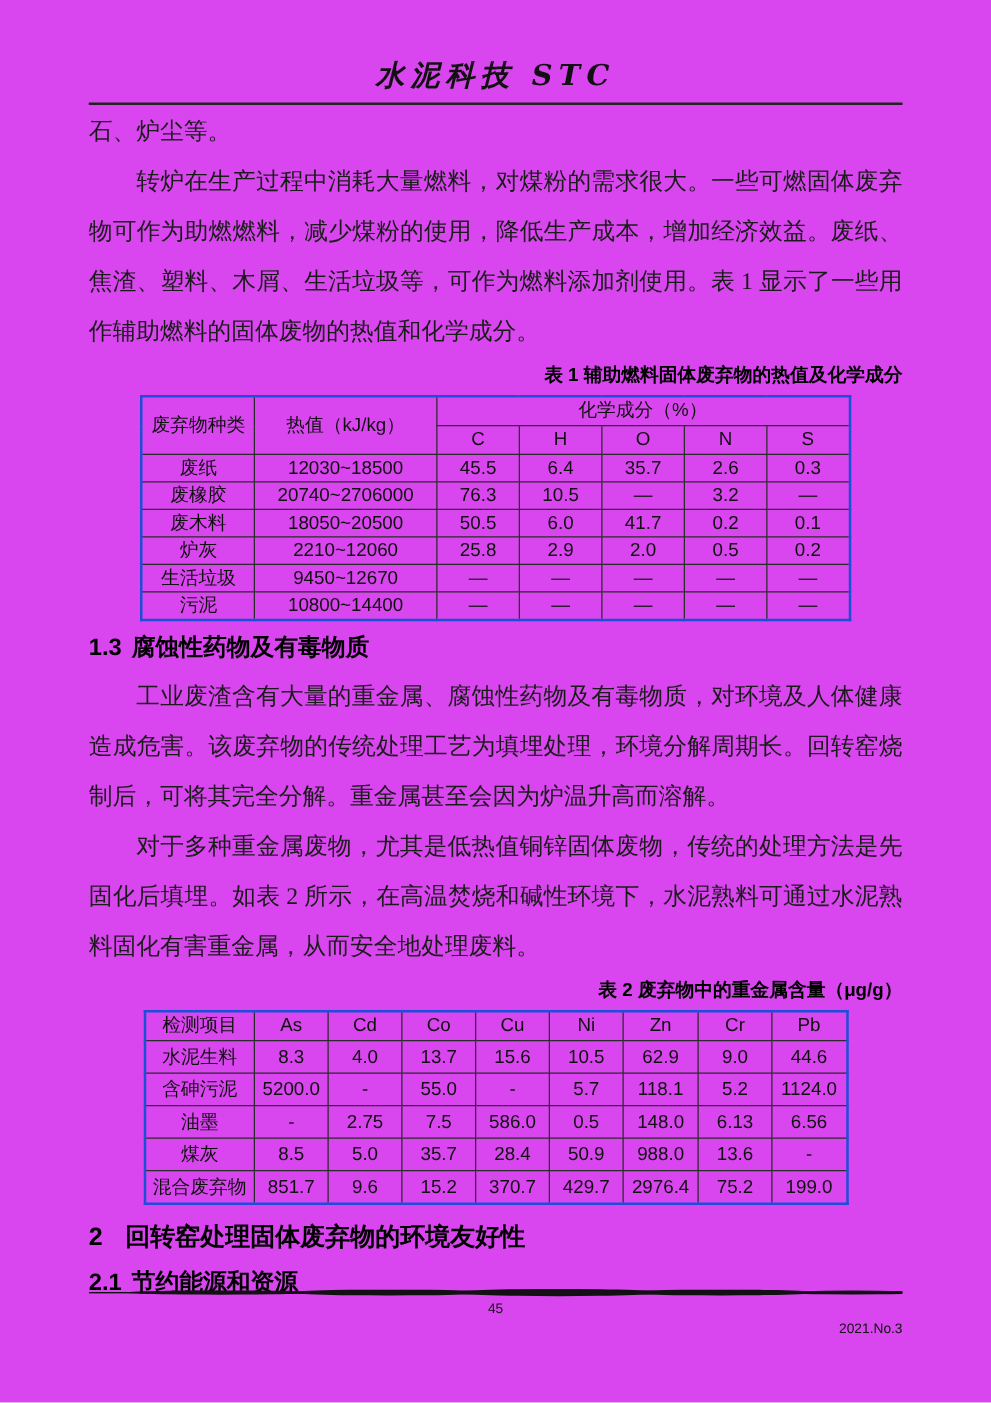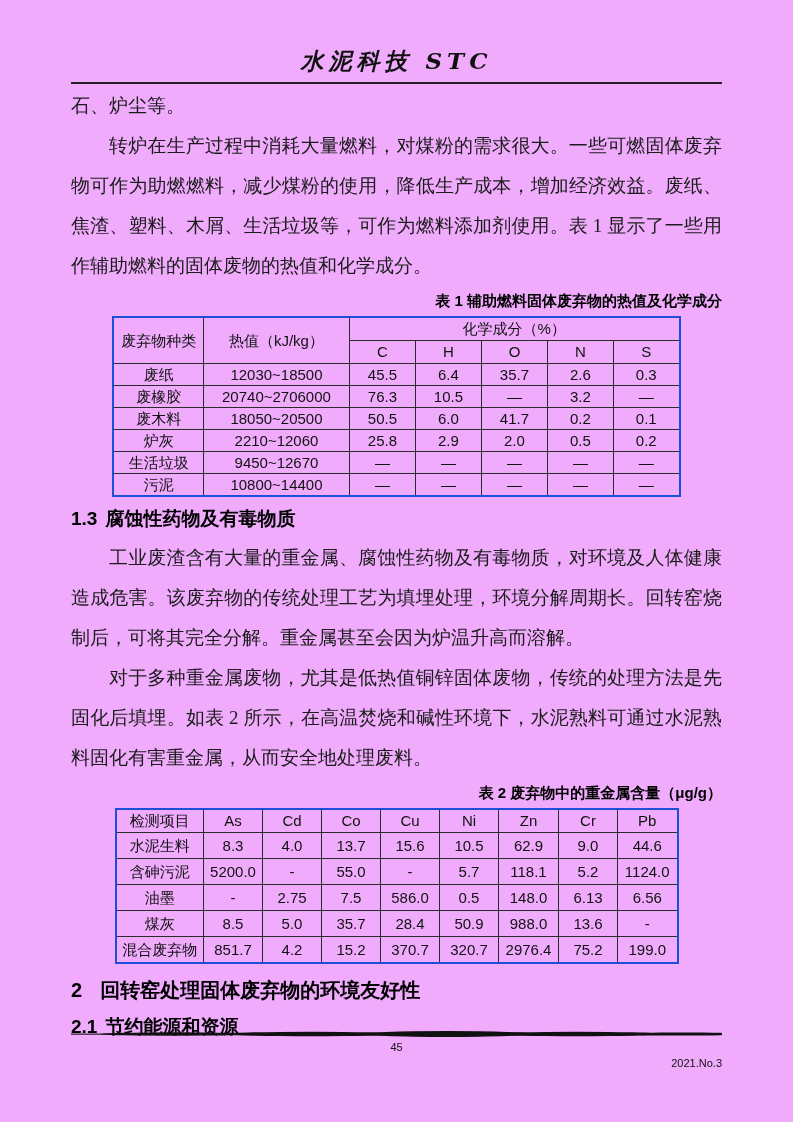--- a/index.html
+++ b/index.html
@@ -1,20 +1,20 @@
 <!DOCTYPE html>
 <html lang="zh"><head>
 <meta charset="utf-8">
 <style>
   html,body{margin:0;padding:0;background:#ffffff;}
   .page{
     position:relative;
     width:793px;height:1122px;
     margin:0 auto;
-    background:#f0abfc;
+    background:#d946ef;
     box-sizing:border-box;
     padding:44px 71px 0 71px;
     color:#1b1b1b;
     font-family:"Liberation Serif","DejaVu Serif",serif;
     overflow:hidden;
   }
   
   .journal-title{
     text-align:center;
     font-family:"DejaVu Serif","Liberation Serif",serif;
@@ -285,24 +285,24 @@
             <td>35.7</td>
             <td>28.4</td>
             <td>50.9</td>
             <td>988.0</td>
             <td>13.6</td>
             <td>-</td>
           </tr>
           <tr>
             <td>混合废弃物</td>
             <td>851.7</td>
-            <td>4.2</td>
+            <td>9.6</td>
             <td>15.2</td>
             <td>370.7</td>
-            <td>320.7</td>
+            <td>429.7</td>
             <td>2976.4</td>
             <td>75.2</td>
             <td>199.0</td>
           </tr>
         </tbody>
     </table>
 
     <div class="h-main">
       <span class="h-num">2</span><span class="h-gap-wide"></span><span>回转窑处理固体废弃物的环境友好性</span>
     </div>

